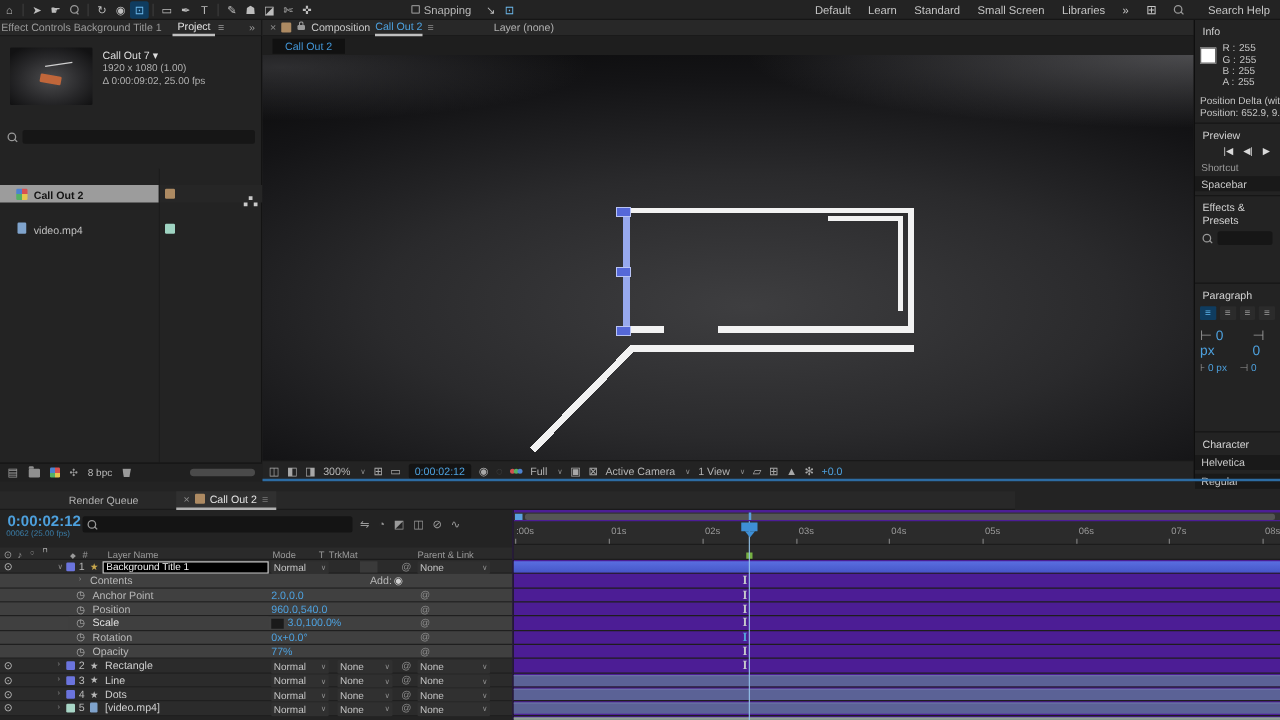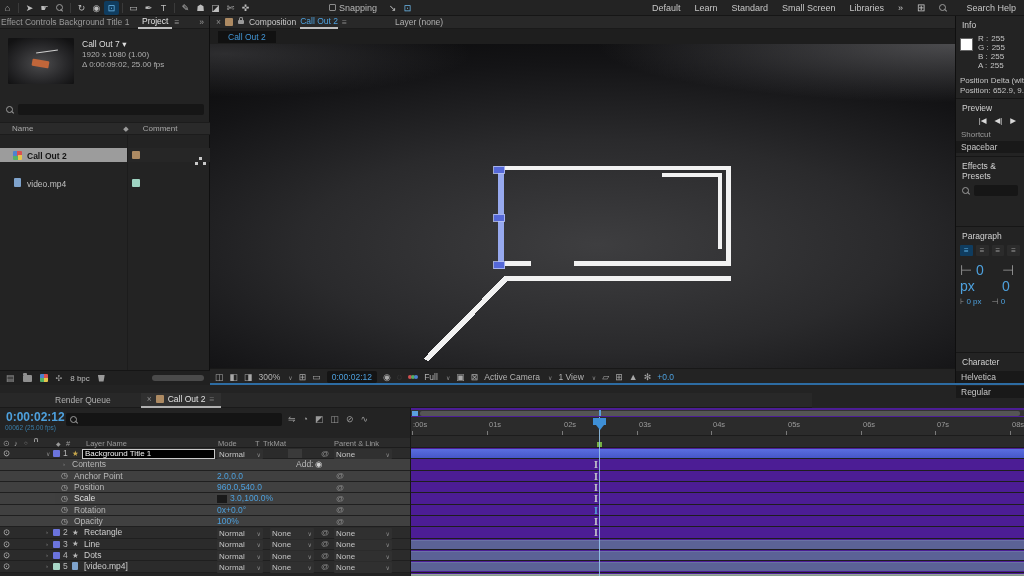--- a/index.html
+++ b/index.html
@@ -187,25 +187,20 @@
     </div>
     <div class="abs" style="left:82px; top:23px; font-size:8.5px; color:#dedede">Call Out 7 ▾</div>
     <div class="abs" style="left:82px; top:34px; font-size:8px; color:#b0b0b0">1920 x 1080 (1.00)</div>
     <div class="abs" style="left:82px; top:44px; font-size:8px; color:#b0b0b0">Δ 0:00:09:02, 25.00 fps</div>
 
     <div class="abs" id="proj-search" style="left:0; top:86px; width:210px">
       <span class="mag"></span>
       <span class="searchwell"></span>
     </div>
 
-    <div class="abs colhead" style="left:0; top:106px; width:210px">
-      <span style="padding-left:12px">Name</span>
-      <span style="margin-left:90px; color:#9a9a9a; font-size:7px">◆</span>
-      <span style="margin-left:14px">Comment</span>
-    </div>
 
     <div class="abs prow" style="left:0; top:119px; width:210px; background:#262626">
       <div class="abs" style="left:0; top:0; width:127px; height:14px; background:#9c9c9c"></div>
       <span class="pinwheel abs" style="left:13px; top:3px"></span>
       <span class="abs" style="left:27px; top:3px; color:#141414; font-weight:bold">Call Out 2</span>
       <span class="sq abs" style="left:132px; top:3px; background:#ad8a62"></span>
       <span class="sitemap abs" style="left:199px; top:3px"></span>
     </div>
 
     <div class="abs prow" style="left:0; top:133px; width:178px; color:#c0c0c0">
@@ -336,21 +331,21 @@
     </div>
     <div class="rp-div" style="margin-top:28px"></div>
 
     <div class="rp-head">Paragraph</div>
     <div style="display:flex; gap:3px; padding:2px 4px">
       <span class="alignbtn sel">≡</span>
       <span class="alignbtn">≡</span>
       <span class="alignbtn">≡</span>
       <span class="alignbtn">≡</span>
     </div>
-    <div style="display:flex; gap:10px; padding:4px 4px 0; font-size:14px">
+    <div style="display:flex; gap:10px; padding:4px 4px 0; font-size:11px">
       <span><span style="color:#9a9a9a">⊢</span>
         <span class="blue">0 px</span></span>
       <span><span style="color:#9a9a9a">⊣</span>
         <span class="blue">0</span></span>
     </div>
     <div style="display:flex; gap:10px; padding:3px 4px 0; font-size:8px">
       <span><span style="color:#9a9a9a">⊦</span>
         <span class="blue">0 px</span></span>
       <span><span style="color:#9a9a9a">⊣</span>
         <span class="blue">0</span></span>
@@ -461,21 +456,21 @@
       <div class="tlrow">
         <span class="cell sw" style="left:61px">◷</span>
         <span class="cell" style="left:74px">Rotation</span>
         <span class="cell blue" style="left:217px">0x+0.0°</span>
         <span class="cell pick" style="left:336px">@</span>
       </div>
 
       <div class="tlrow">
         <span class="cell sw" style="left:61px">◷</span>
         <span class="cell" style="left:74px">Opacity</span>
-        <span class="cell blue" style="left:217px">100%</span>
+        <span class="cell blue" style="left:217px">77%</span>
         <span class="cell pick" style="left:336px">@</span>
       </div>
 
       <div class="tlrow layer">
         <span class="cell" style="left:3px">⊙</span>
         <span class="cell caret" style="left:44px">›</span>
         <span class="sq cell" style="left:53px; top:2px; height:7px; width:7px; background:#6b74dd"></span>
         <span class="cell" style="left:63px">2</span>
         <span class="cell" style="left:72px; font-size:7.5px">★</span>
         <span class="cell" style="left:84px; color:#cfcfcf">Rectangle</span>

